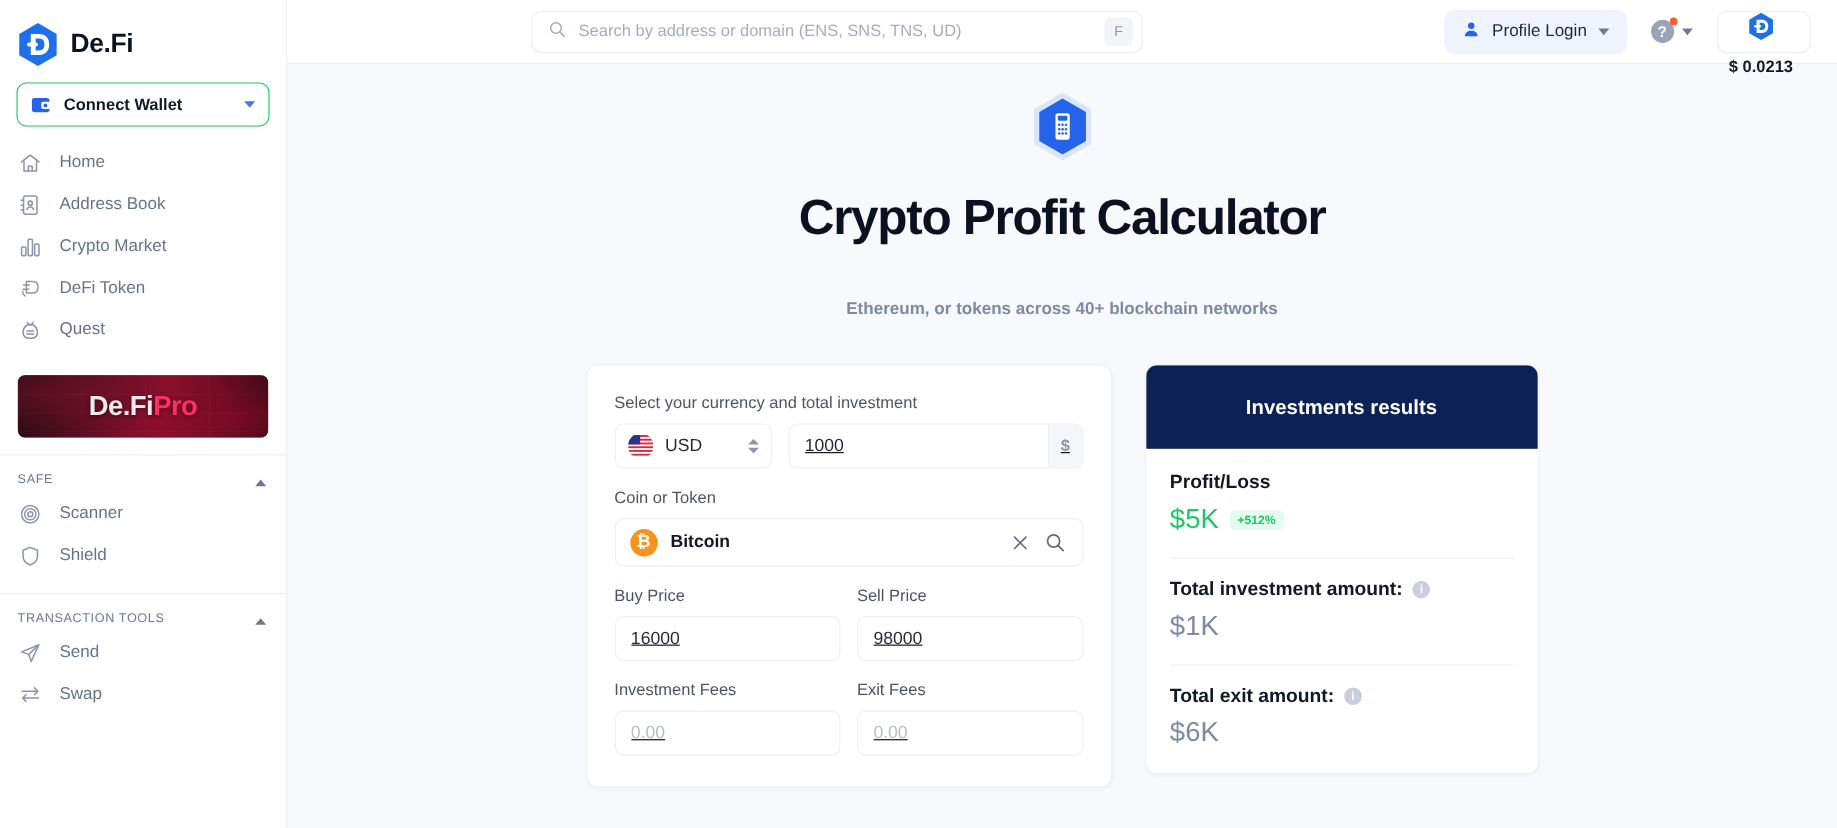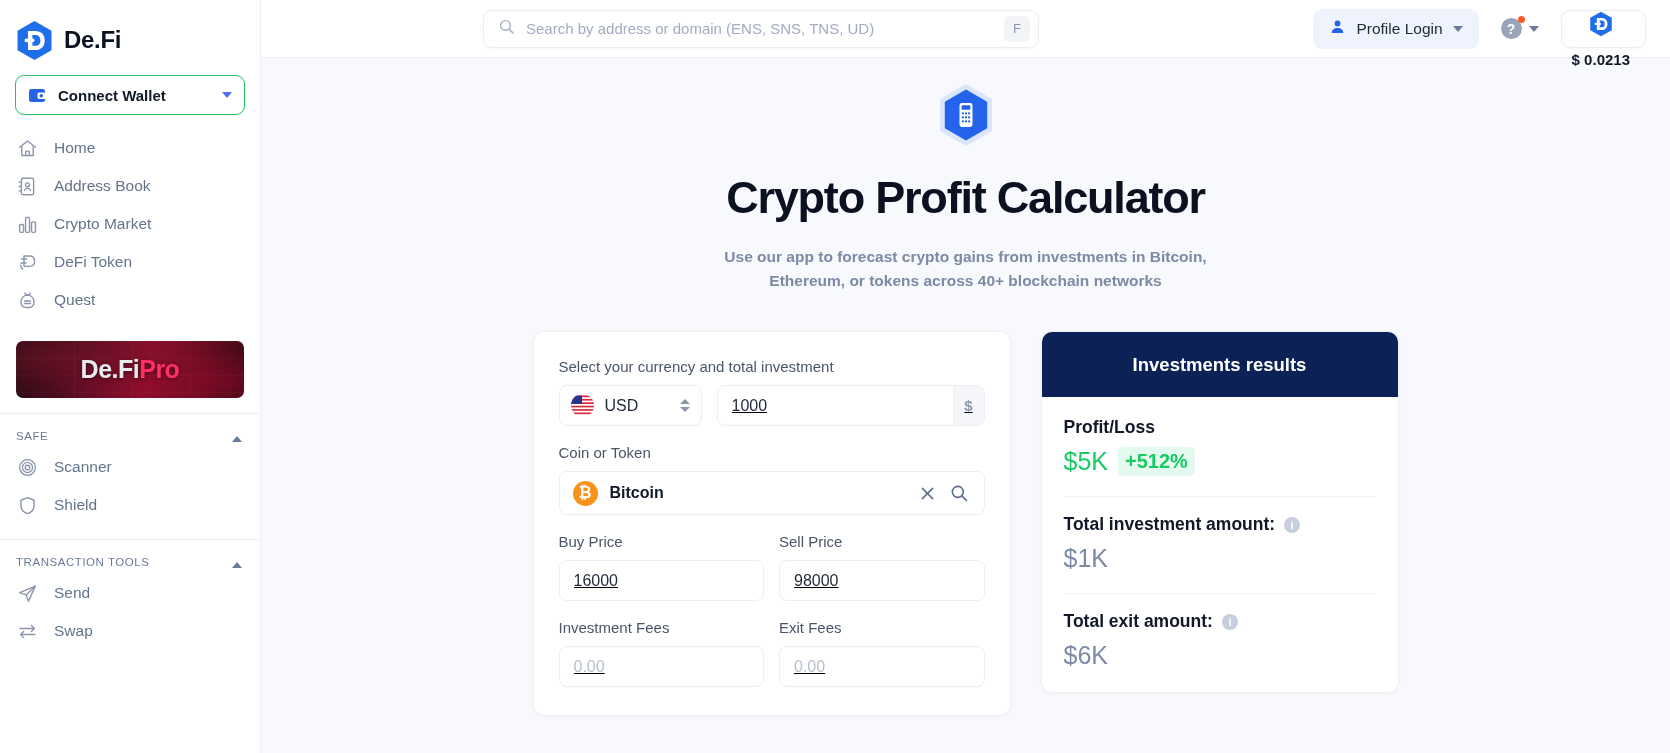--- a/index.html
+++ b/index.html
@@ -176,29 +176,29 @@
   .mt18 { margin-top: 18px; }
 
   .card-results {
     width: 358px; background: #fff;
     border-radius: 11px; overflow: hidden;
     border: 1px solid #eef0f4;
     box-shadow: 0 1px 3px rgba(16,24,40,.04);
     align-self: flex-start;
   }
   .res-head {
-    height: 65px; background: #0c2257; color: #fff;
+    height: 76px; background: #0c2257; color: #fff;
     display:flex; align-items:center; justify-content:center;
     font-size: 18.5px; font-weight: 800;
   }
   .res-body { padding: 20px 22px 22px 22px; }
   .res-label { font-size: 17.5px; font-weight: 700; color: #111827; display:flex; align-items:center; gap: 9px; }
   .res-val { font-size: 25px; font-weight: 400; color: #7c8aa5; margin-top: 9px; }
   .res-val.green { color: #18c964; display:flex; align-items:center; gap:10px; }
-  .pct-badge { font-size: 20px; font-weight: 700; color: #18c964; background: #e4faee; border-radius: 5px; padding: 3px 7px; }
+  .pct-badge { font-size: 11px; font-weight: 700; color: #18c964; background: #e4faee; border-radius: 5px; padding: 3px 7px; }
   .res-sep { height: 1px; background: #eef0f4; margin: 20px 0 17px 0; }
   .info-i { width:16px;height:16px;border-radius:50%;background:#c7cedd;color:#fff;font-size:11px;font-weight:700;display:inline-flex;align-items:center;justify-content:center;cursor:pointer; }
 </style>
 </head>
 <body>
 
 <div class="app">
 
   <aside class="sidebar">
 
@@ -405,21 +405,21 @@
                 <circle cx="28" cy="33.4" r="1.15"></circle>
                 <circle cx="31.1" cy="33.4" r="1.15"></circle>
               <circle cx="24.9" cy="37.4" r="1.15"></circle>
                 <circle cx="28" cy="37.4" r="1.15"></circle>
                 <circle cx="31.1" cy="37.4" r="1.15"></circle>
             </g>
           </svg>
         </div>
         <h1 class="hero-title">Crypto Profit Calculator</h1>
         <p class="hero-sub">
-          <span>Use our app to forecast crypto gains from investments in Bitcoin,</span><br>
+          <br>
           <span>Ethereum, or tokens across 40+ blockchain networks</span>
         </p>
       </div>
 
       <div class="panels">
 
         <div class="card-form">
 
           <div class="field-label">Select your currency and total investment</div>
           <div class="row">

